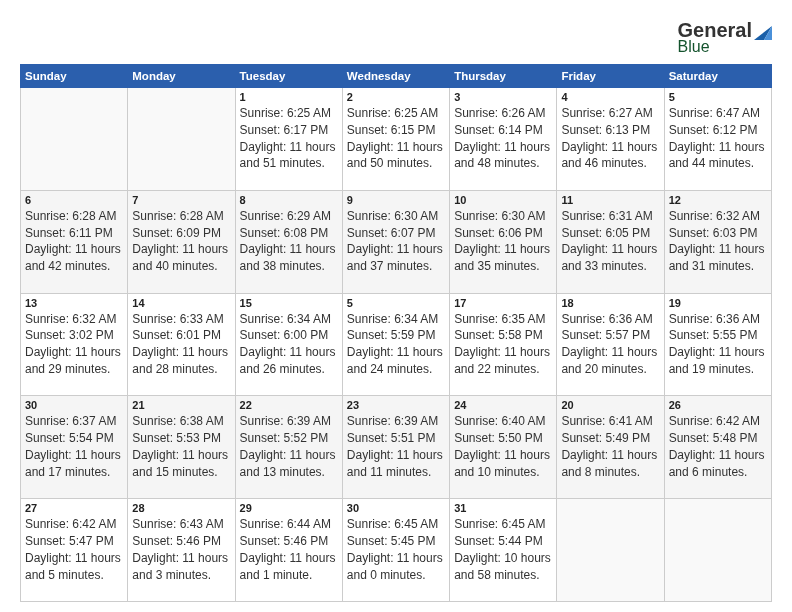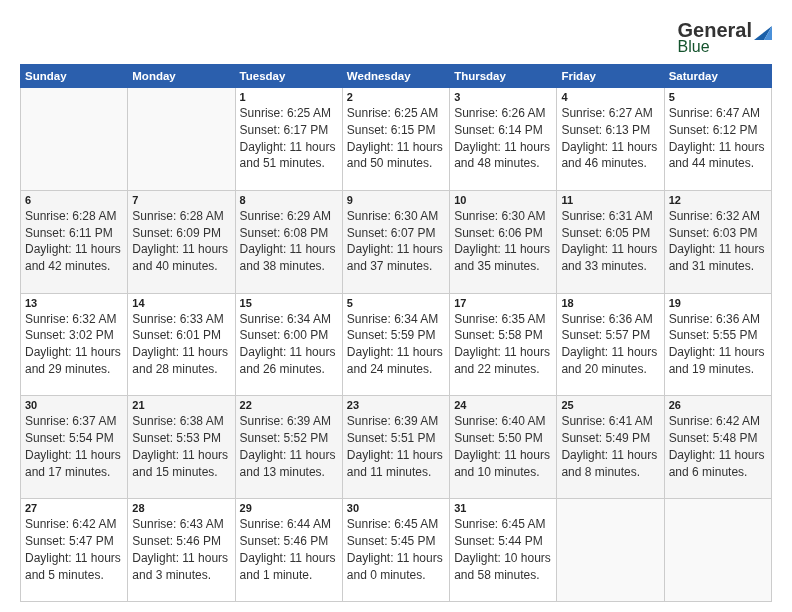--- a/index.html
+++ b/index.html
@@ -271,21 +271,21 @@
 Sunset: 5:51 PM
 Daylight: 11 hours and 11 minutes.</div>
           </td>
           <td>
             <span class="day-num">24</span>
             <div class="day-info">Sunrise: 6:40 AM
 Sunset: 5:50 PM
 Daylight: 11 hours and 10 minutes.</div>
           </td>
           <td>
-            <span class="day-num">25</span>
+            <span class="day-num">20</span>
             <div class="day-info">Sunrise: 6:41 AM
 Sunset: 5:49 PM
 Daylight: 11 hours and 8 minutes.</div>
           </td>
           <td>
             <span class="day-num">26</span>
             <div class="day-info">Sunrise: 6:42 AM
 Sunset: 5:48 PM
 Daylight: 11 hours and 6 minutes.</div>
           </td>

